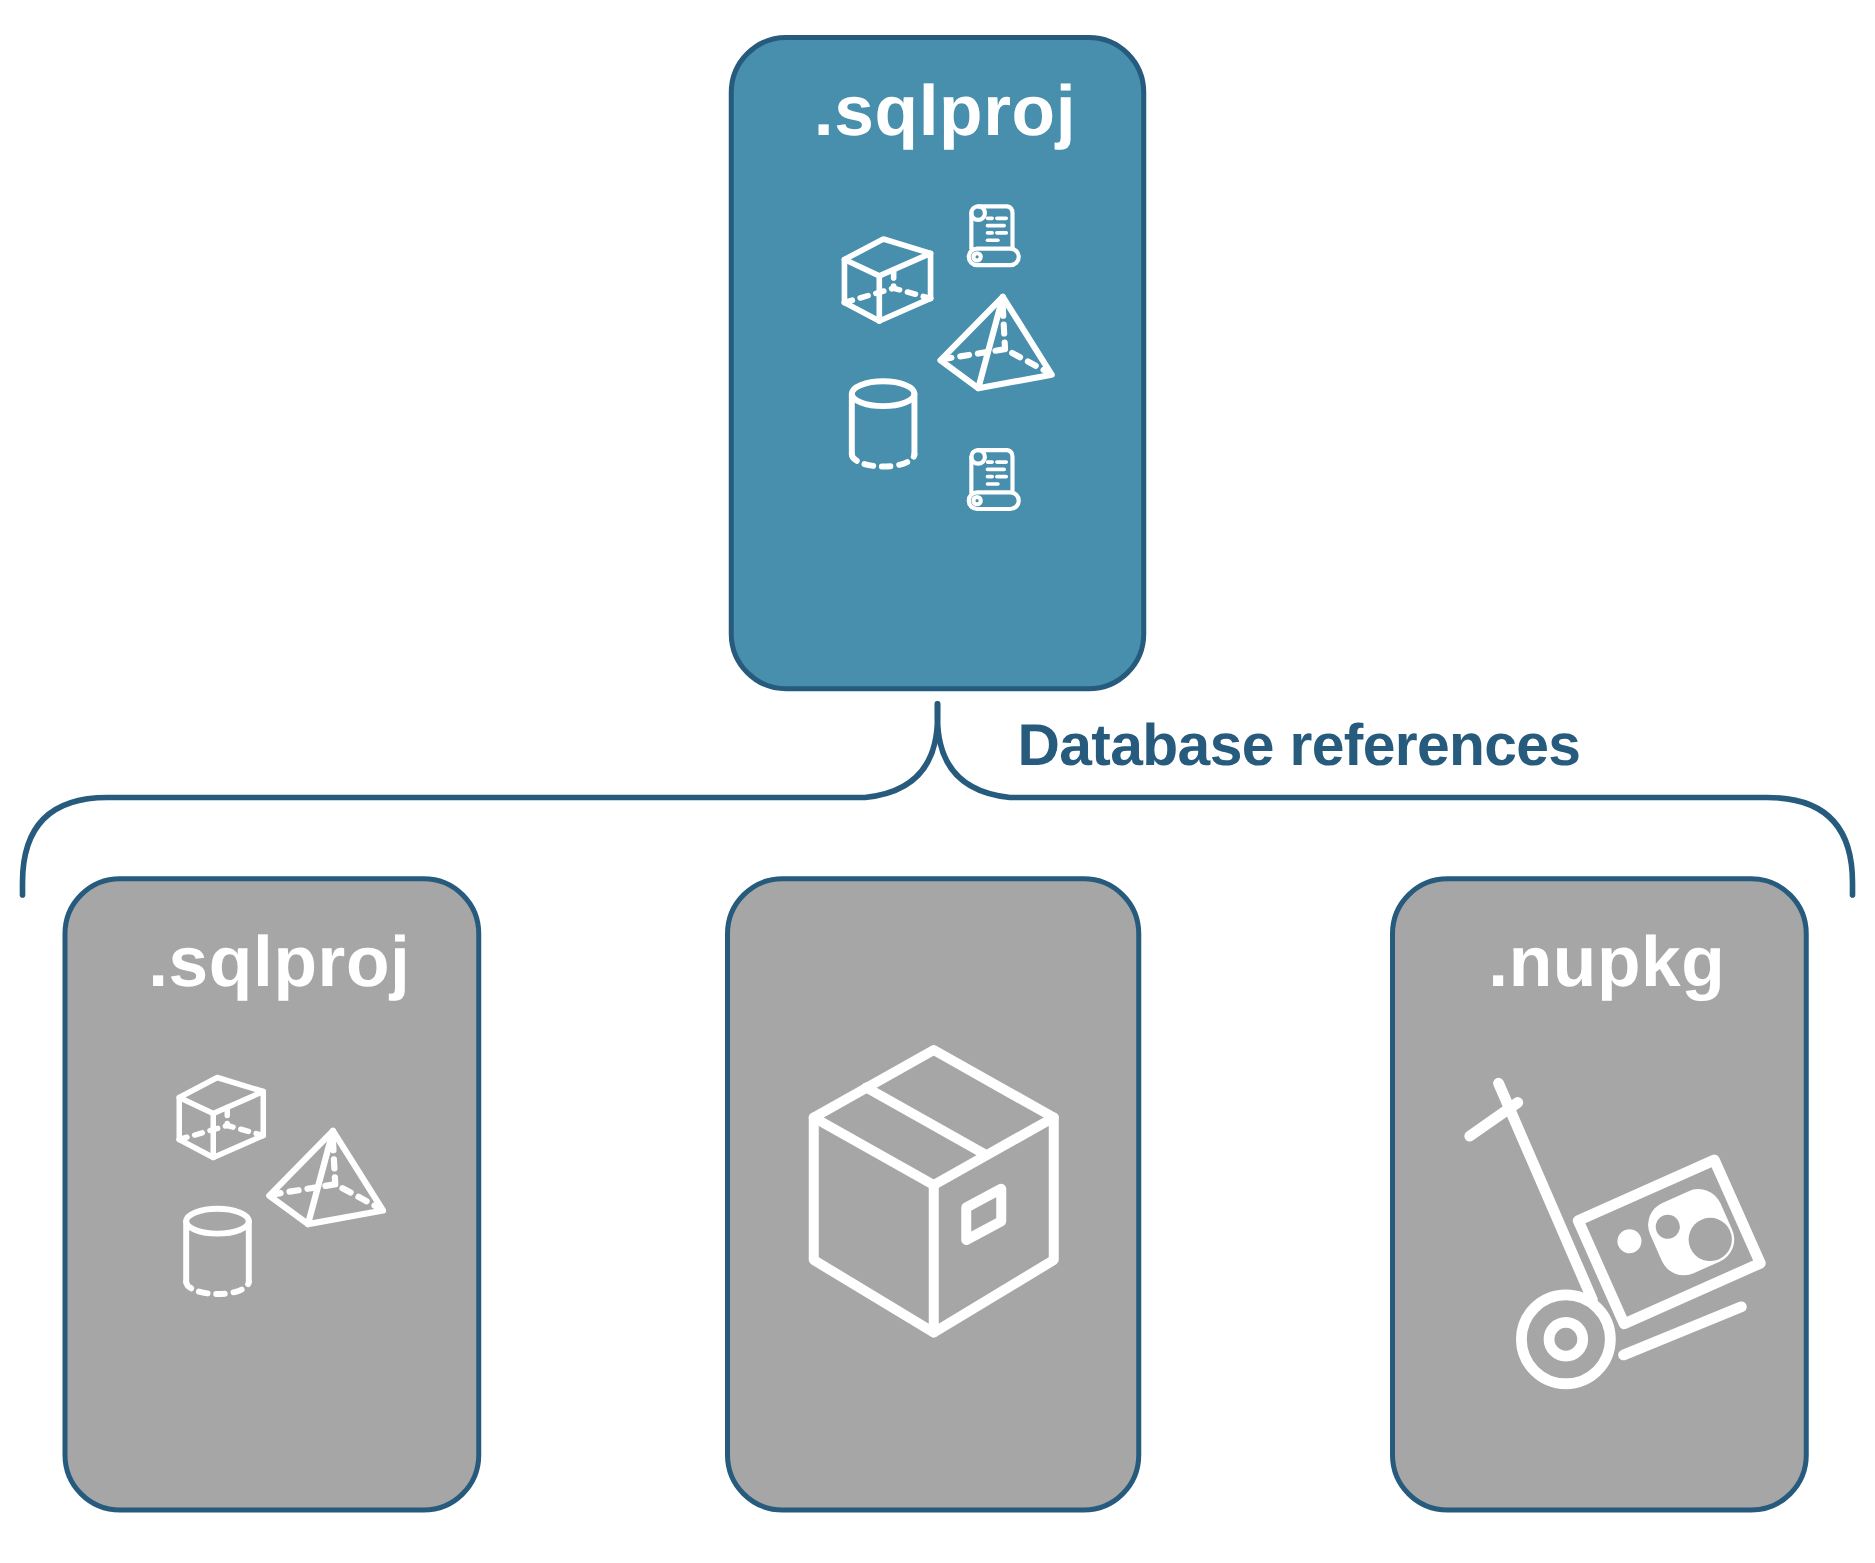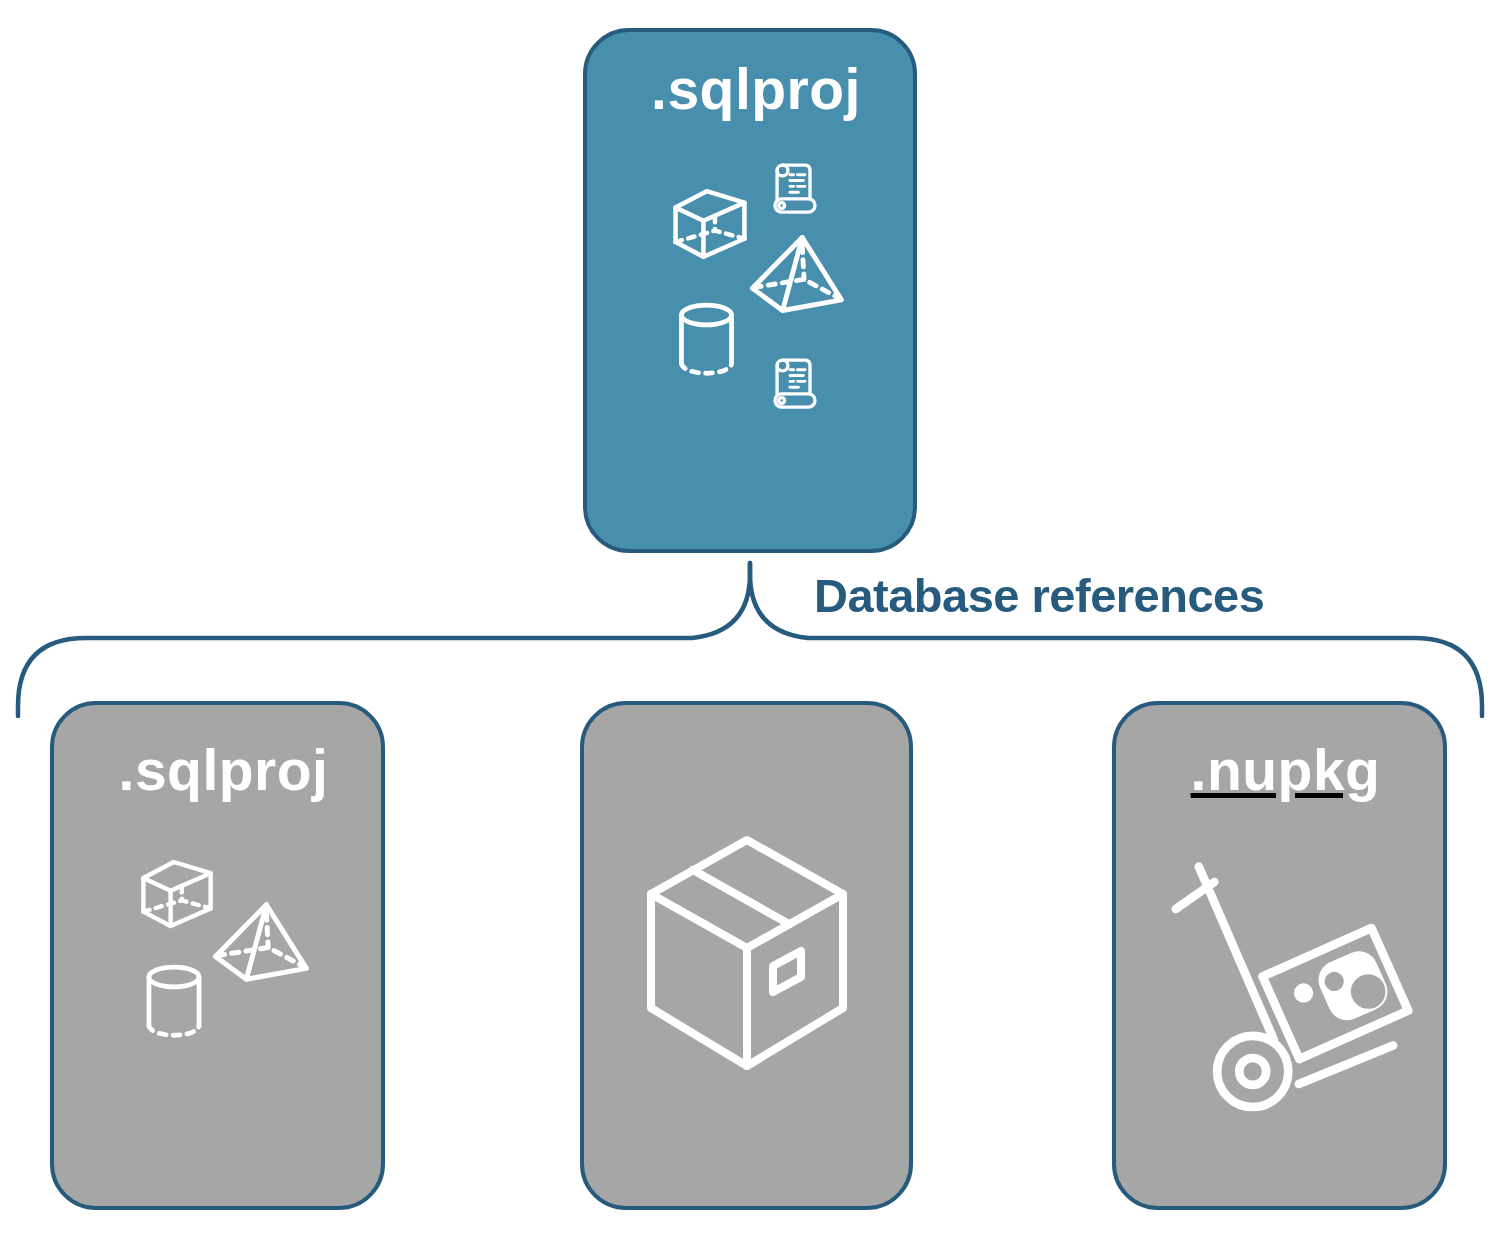--- a/index.html
+++ b/index.html
@@ -142,20 +142,20 @@
         <use href="#sym-cylinder"></use>
       </svg>
   </div>
 
   <div class="card gray" style="left:580px; top:701px; width:325px; height:501px;">
     <svg class="ic" style="left:43px; top:121px; width:240px; height:260px;">
         <use href="#sym-package"></use>
       </svg>
   </div>
 
-  <div class="card gray" style="left:1112px; top:701px; width:327px; height:501px;text-decoration:underline;">
+  <div class="card gray" style="left:1112px; top:701px; width:327px; height:501px;">
     <div class="card-title">.nupkg</div>
     <svg class="ic" style="left:54px; top:141px; width:250px; height:272px;">
         <use href="#sym-handtruck"></use>
       </svg>
   </div>
 
 </div>
 
 </body></html>

